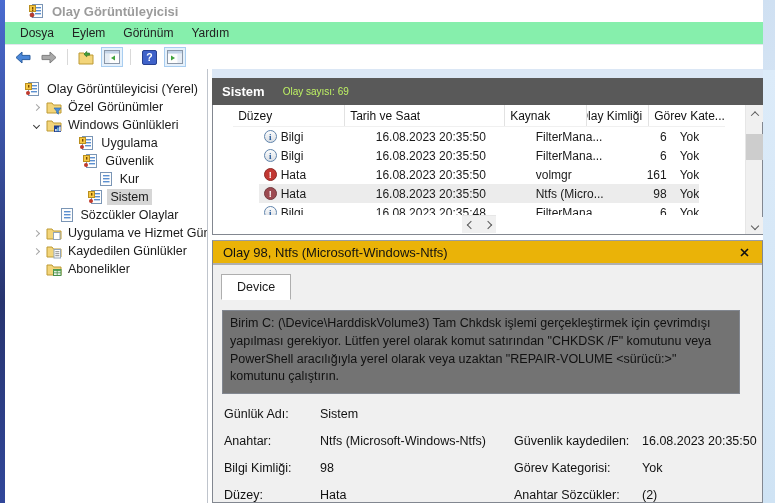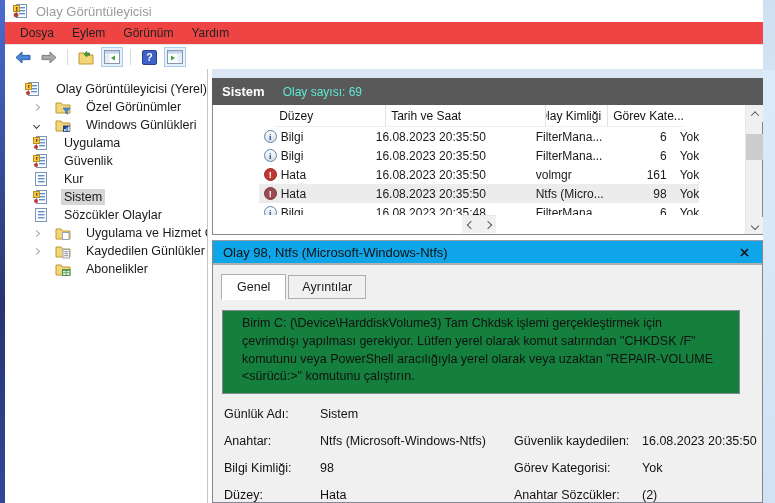--- a/index.html
+++ b/index.html
@@ -10,53 +10,53 @@
   
   .desk-left { position:absolute; left:0; top:0; width:5px; height:503px;
                background:linear-gradient(180deg,#4a6bd0,#27346f 60%,#31479a); }
   .desk-right { position:absolute; right:0; top:70px; width:12px; height:433px;
                 background:linear-gradient(180deg,#dcebf9,#cfe3f4); }
 
   
   .win { position:absolute; left:5px; top:0; width:758px; height:503px; background:#fff;
          display:flex; flex-direction:column; }
 
-  .titlebar { height:22px; display:flex; align-items:center; padding-left:8px; gap:7px; background:#fff; }
+  .titlebar { height:22px; display:flex; align-items:center; padding-left:24px; gap:7px; background:#fff;font-weight:bold; }
   .title-text { color:#9b9b9b; font-size:13px; }
 
-  .menubar { height:23px; display:flex; align-items:center; padding-left:6px; background:#ef4444;
+  .menubar { height:23px; display:flex; align-items:center; padding-left:6px; background:#86efac;
              border-bottom:1px solid #e3e6ee; }
   .menu-item { padding:3px 9px; color:#222; cursor:default; }
 
   .toolbar { height:24px; display:flex; align-items:center; padding-left:7px; gap:4px; background:#fff; }
   .tb-sep { width:1px; height:16px; background:#d9d9d9; margin:0 3px; }
   .tb-btn { width:22px; height:20px; display:flex; align-items:center; justify-content:center; }
   .tb-btn.hl { background:#e6f1fb; border:1px solid #a8cdf0; }
 
   .content { flex:1; display:flex; min-height:0; }
 
   
   .tree { width:203px; background:#fff; border-right:1px solid #bfc4cc; padding-top:11px; overflow:hidden; }
-  .tree-item { height:18px; display:flex; align-items:center; gap:12px; white-space:nowrap; }
+  .tree-item { height:18px; display:flex; align-items:center; gap:3px; white-space:nowrap; }
   .tree-item .tlabel { padding:1px 3px; font-size:12.5px; }
   .tree-item.selected .tlabel { background:#d6d6d6; }
-  .lvl0 { padding-left:20px; } .lvl1 { padding-left:24px; } .lvl2 { padding-left:28px; }
+  .lvl0 { padding-left:20px; } .lvl1 { padding-left:24px; } .lvl2 { padding-left:28px;justify-content:center; }
   .exp { width:14px; height:14px; display:flex; align-items:center; justify-content:center; flex:0 0 14px; }
   .chev { width:5px; height:5px; border-right:1.4px solid #a5a5a5; border-bottom:1.4px solid #a5a5a5; }
   .chev.right { transform:rotate(-45deg); }
   .chev.down  { transform:rotate(45deg); border-color:#3a3a3a; }
   .ticon { width:16px; height:16px; flex:0 0 16px; }
 
   
   .main { flex:1; display:flex; flex-direction:column; min-width:0; background:#fff; margin-left:4px; }
   .blue-strip { height:9px; background:#dbe7f5; }
   .panel-head { height:27px; background:#595959; color:#fff; display:flex; align-items:center;
                 padding-left:10px; gap:18px; }
   .panel-head .pname { font-weight:bold; font-size:13px; }
-  .panel-head .pcount { font-size:12px; color:#5eead4; }
+  .panel-head .pcount { font-size:10px; color:#bef264; }
 
   
   .listview { height:130px; border:1px solid #828790; border-top:none; display:flex; min-height:130px; }
   .lv-body { flex:1; display:flex; flex-direction:column; min-width:0;align-items:center; }
   .lv-head { height:22px; display:flex; border-bottom:1px solid #f0f0f0; background:#fff; }
   .hcell { display:flex; align-items:center; padding-left:5px; border-right:1px solid #e2e2e2;
            color:#111; font-size:12px; overflow:hidden; white-space:nowrap; }
   .lv-rows { height:88px; overflow:hidden; }
   .lv-row { height:19px; display:flex; align-items:center; }
   .lv-row.selected { background:#ececec; }
@@ -75,29 +75,29 @@
   .sbtn { width:17px; height:17px; display:flex; align-items:center; justify-content:center; background:#f0f0f0; flex:0 0 17px; }
   .schev { width:6px; height:6px; border-right:1.3px solid #5a5a5a; border-bottom:1.3px solid #5a5a5a; }
   .schev.up{ transform:rotate(-135deg) translate(-1px,-1px);} .schev.dn{ transform:rotate(45deg);}
   .schev.lt{ transform:rotate(135deg);} .schev.rt{ transform:rotate(-45deg);}
   .vtrack { flex:1; position:relative; } .vthumb { position:absolute; top:12px; left:0; width:17px; height:26px; background:#cdcdcd; }
   .htrack { flex:1; position:relative; } .hthumb { position:absolute; left:1px; top:0; height:17px; right:14px; background:#cdcdcd; }
 
   
   .detail { flex:1; border:1px solid #828790; border-top:1px solid #9a9da3; margin-top:5px;
             background:#f0f0f0; display:flex; flex-direction:column; min-height:0; }
-  .detail-title { height:24px; background:#0ea5e9; display:flex; align-items:center; padding:0 10px;
+  .detail-title { height:24px; background:#eab308; display:flex; align-items:center; padding:0 10px;
                   border-bottom:2px solid #b0b0b0; font-size:13px; color:#111; }
   .detail-title .dt-text { flex:1; }
   .closex { width:16px; height:16px; display:flex; align-items:center; justify-content:center; font-weight:bold; color:#111; }
   .tabs { display:flex; padding:8px 0 0 8px; align-items:flex-end; }
   .tab { padding:4px 13px; border:1px solid #aeaeae; font-size:12.5px; background:#f0f0f0; margin-right:2px; }
   .tab.active { background:#fff; border-bottom:1px solid #fff; padding:5px 15px; position:relative; top:1px; }
   .tabpage { flex:1; padding:11px 22px 0 9px; display:flex; flex-direction:column; min-height:0; }
-  .msgbox { border:1px solid #828790; background:#15803d; height:88px; padding:4px 19px; font-size:12.5px;
+  .msgbox { border:1px solid #828790; background:#737373; height:88px; padding:4px 7px; font-size:12.5px;
             line-height:1.42; color:#111; overflow:hidden; }
   .fields { margin-top:13px; display:grid; grid-template-columns:96px 194px 128px auto;
             row-gap:13px; font-size:12.5px; color:#111; padding-left:2px; }
   .fval { white-space:nowrap; }
 </style>
 </head>
 <body>
 
 <div class="desk-left"></div>
 <div class="desk-right"></div>
@@ -302,20 +302,21 @@
       <div class="panel-head">
         <span class="pname">Sistem</span>
         <span class="pcount">Olay sayısı: 69</span>
       </div>
 
       <div class="listview">
         <div class="lv-body">
           <div class="lv-head">
             <span class="hcell c-level">Düzey</span>
             <span class="hcell c-date">Tarih ve Saat</span>
+            <span class="hcell c-source">Kaynak</span>
             <span class="hcell c-id" style="justify-content:flex-end;padding-right:6px;">Olay Kimliği</span>
             <span class="hcell c-task" style="border-right:none;">Görev Kate...</span>
           </div>
           <div class="lv-rows">
             <div class="lv-row">
               <span class="cell c-level">
                   <span class="evicon info">i</span>
                   <span>Bilgi</span>
                 </span>
               <span class="cell c-date">16.08.2023 20:35:50</span>
@@ -392,22 +393,21 @@
       <div class="detail">
         <div class="detail-title">
           <span class="dt-text">Olay 98, Ntfs (Microsoft-Windows-Ntfs)</span>
           <span class="closex">
             <svg width="9" height="9" viewBox="0 0 9 9">
                 <path d="M1 1 L8 8 M8 1 L1 8" stroke="#111" stroke-width="1.6"></path>
               </svg>
           </span>
         </div>
         <div class="tabs">
-          <span class="tab active">Genel</span>
-          <span class="tab">Ayrıntılar</span>
+          <span class="tab active">Device</span>
         </div>
         <div class="tabpage">
           <div class="msgbox">Birim C: (\Device\HarddiskVolume3) Tam Chkdsk işlemi gerçekleştirmek için çevrimdışı yapılması gerekiyor. Lütfen yerel olarak komut satırından "CHKDSK /F" komutunu veya PowerShell aracılığıyla yerel olarak veya uzaktan "REPAIR-VOLUME &lt;sürücü:&gt;" komutunu çalıştırın.</div>
           <div class="fields">
             <span>Günlük Adı:</span>
             <span class="fval">Sistem</span>
             <span></span>
               <span></span>
 
             <span>Anahtar:</span>

